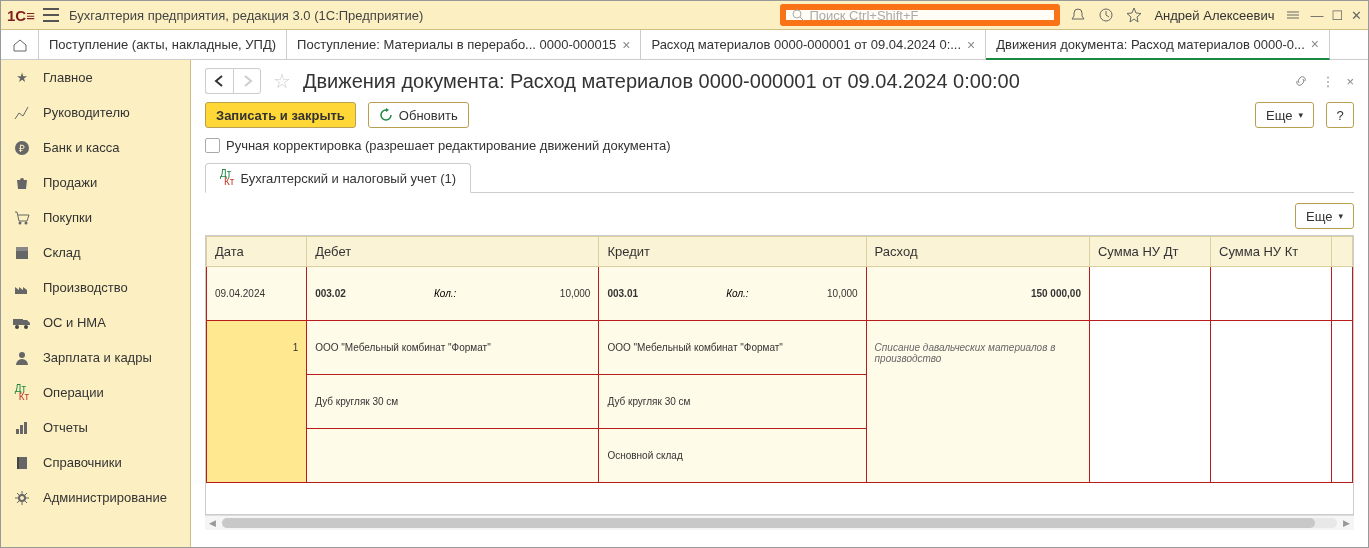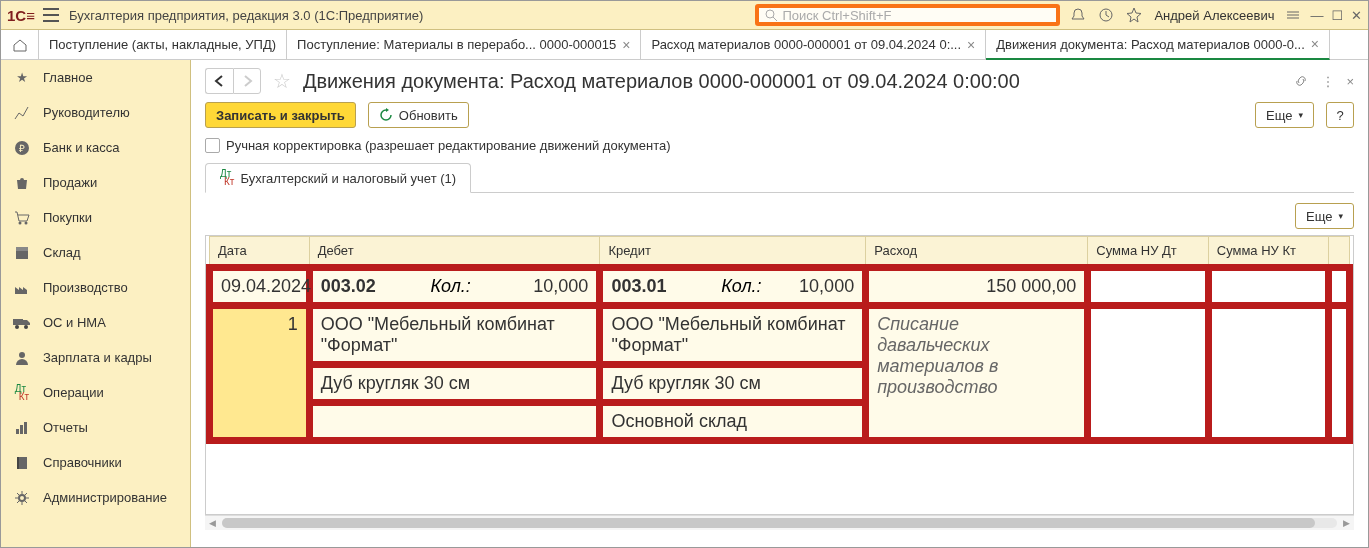--- a/index.html
+++ b/index.html
@@ -4,21 +4,21 @@
 <style>
   * { box-sizing: border-box; margin: 0; padding: 0; }
   body { font-family: Arial, sans-serif; font-size: 13px; color: #333; background: #fff; width: 1369px; height: 548px; overflow: hidden; border: 1px solid #999; }
   
   
   .topbar { height: 29px; background: #fcf0c2; border-bottom: 1px solid #d0c080; display: flex; align-items: center; padding: 0 6px; }
   .logo { color: #7f1d1d; font-weight: bold; font-size: 15px; margin-right: 8px; }
   .burger { margin-right: 10px; cursor: pointer; }
   .app-title { flex: 0 0 auto; color: #444; }
   .search-wrap { flex: 1; display: flex; justify-content: flex-end; margin-right: 10px; }
-  .search { width: 305px; height: 22px; border: 4px solid #f97316; background: #fffdf5; border-radius: 3px; display: flex; align-items: center; padding: 0 6px; color: #aaa; }
+  .search { width: 280px; height: 22px; border: 6px solid #f97316; background: #fffdf5; border-radius: 3px; display: flex; align-items: center; padding: 0 6px; color: #aaa; }
   .search svg { margin-right: 4px; }
   .topbar-icons { display: flex; align-items: center; gap: 12px; color: #666; }
   .user-name { color: #333; }
   .win-ctrl { display: flex; gap: 8px; margin-left: 10px; color: #666; }
   .win-ctrl span { cursor: pointer; }
   
   
   .tabsrow { height: 30px; background: #fff; border-bottom: 1px solid #ccc; display: flex; align-items: stretch; }
   .home-tab { width: 38px; border-right: 1px solid #ccc; display: flex; align-items: center; justify-content: center; }
   .tab { display: flex; align-items: center; padding: 0 10px; border-right: 1px solid #ccc; gap: 6px; background:#fff; cursor: pointer; }
@@ -58,27 +58,27 @@
   .dtkt { font-size:10px; line-height:8px; }
   .dtkt .d { color:#1a8841; display:block;}
   .dtkt .k { color:#c0392b; display:block; margin-left:4px;}
   
   .more-right { display:flex; justify-content:flex-end; margin-bottom:6px;}
   
   
   .tbl-wrap { border:1px solid #ccc; overflow:auto; min-height:280px; position:relative;}
   .tbl { width:100%; border-collapse:collapse; table-layout:fixed;}
   .tbl th { background:#fbf3d5; border:1px solid #dcd0a0; padding:6px 8px; text-align:left; font-weight:normal; height:30px;}
-  .tbl td { border:7px solid #b91c1c; padding:5px 8px; vertical-align:top; background:#fffbe9; font-size:18px;}
+  .tbl td { border:1px solid #b91c1c; padding:21px 8px; vertical-align:top; background:#fffbe9; font-size:10px;}
   .tbl .num-col { background:#ffe890 !important; text-align:right; }
   .col-date{width:96px;} .col-debit{width:280px;} .col-credit{width:256px;} .col-sum{width:214px;} .col-nud{width:116px;} .col-nuk{width:116px;} .col-last{width:20px;}
   .acc { font-weight:bold; }
   .kol-lbl { color:#000000; font-style:italic;text-align:center; }
   .qty { text-align:right; }
-  .sum-val { text-align:right; font-weight:normal; }
+  .sum-val { text-align:right; font-weight:bold; }
   .desc { font-style:italic; color:#666; }
   .cell-flex { display:flex; }
   .cell-flex .acc { flex:0 0 100px;}
   .cell-flex .kol-lbl { flex:0 0 60px;}
   .cell-flex .qty { flex:1;}
   .tbl td.bg-white { background:#fff !important; }
   
   .hscroll { height:15px; border-top:1px solid #ddd; background:#f5f5f5; display:flex; align-items:center; padding:0 4px;}
   .hscroll .track { flex:1; height:10px; background:#e8e8e8; border-radius:5px; margin:0 6px;}
   .hscroll .thumb { width:98%; height:10px; background:#c8c8c8; border-radius:5px;}

